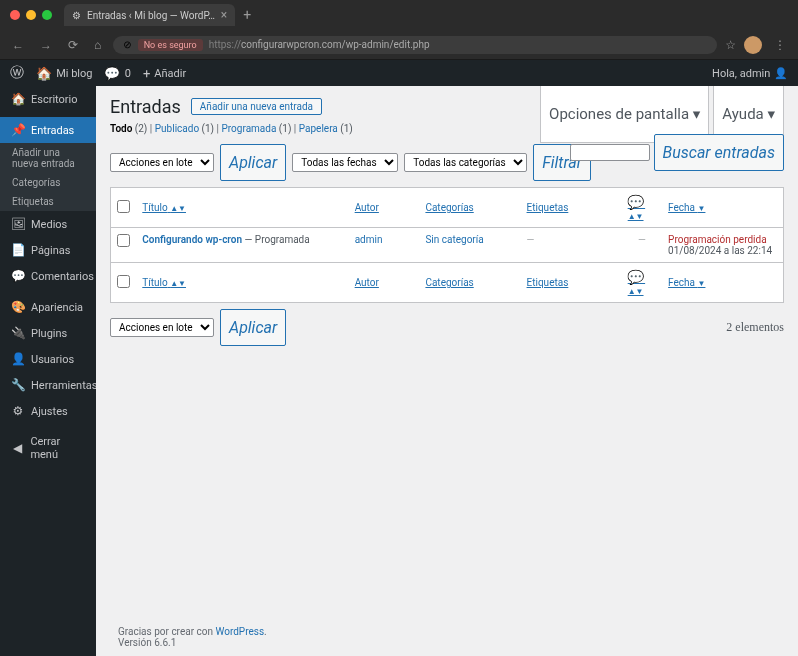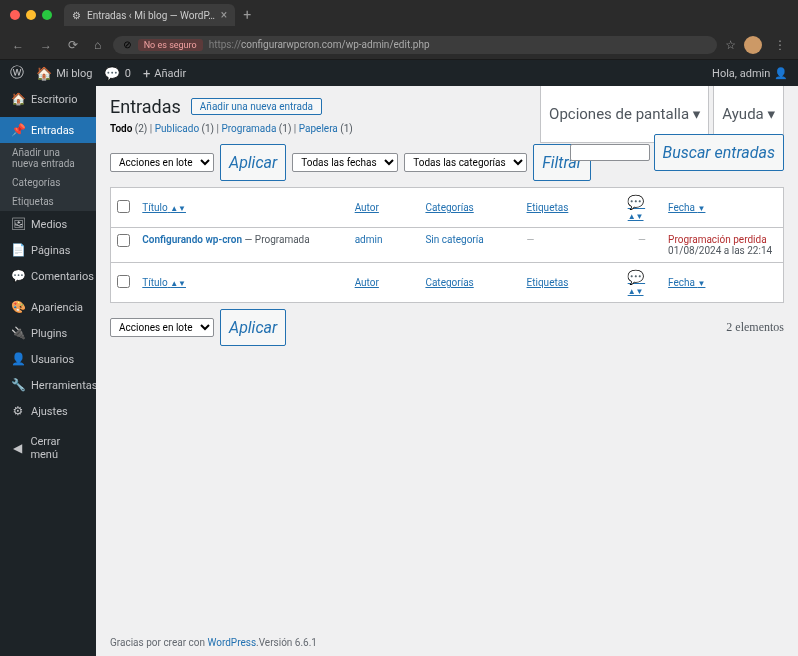--- a/index.html
+++ b/index.html
@@ -79,21 +79,21 @@
 .row-title { color: #2271b1; font-weight: 600; text-decoration: none; }
 .status-text { color: #50575e; }
 .author-link { color: #2271b1; text-decoration: none; }
 .cat-link { color: #2271b1; text-decoration: none; }
 .status-missed { color: #b32d2e; }
 .sort-ind { font-size: 8px; color: #2271b1; }
 .comment-bubble { display: inline-block; background: #2c3338; color: #fff; padding: 1px 5px; border-radius: 3px; font-size: 9px; position: relative; }
 .comment-bubble::after { content: ""; position: absolute; bottom: -3px; left: 4px; border: 3px solid transparent; border-top-color: #2c3338; }
 .comment-icon { color: #3c434a; font-size: 14px; }
 
-.footer { padding: 8px 14px; font-size: 10px; color: #646970; display: flex; position: absolute; bottom: 0; left: 0; right: 0; }
+.footer { padding: 8px 14px; font-size: 10px; color: #646970; display: flex; justify-content: space-between; position: absolute; bottom: 0; left: 8px; right: 0; flex-direction: column; }
 .footer a { color: #2271b1; text-decoration: none; }
 
 .dash { color: #a7aaad; }
 </style>
 </head>
 <body>
 
 <div class="browser-top">
   <div class="traffic-lights">
     <div class="traffic-light tl-red"></div>

